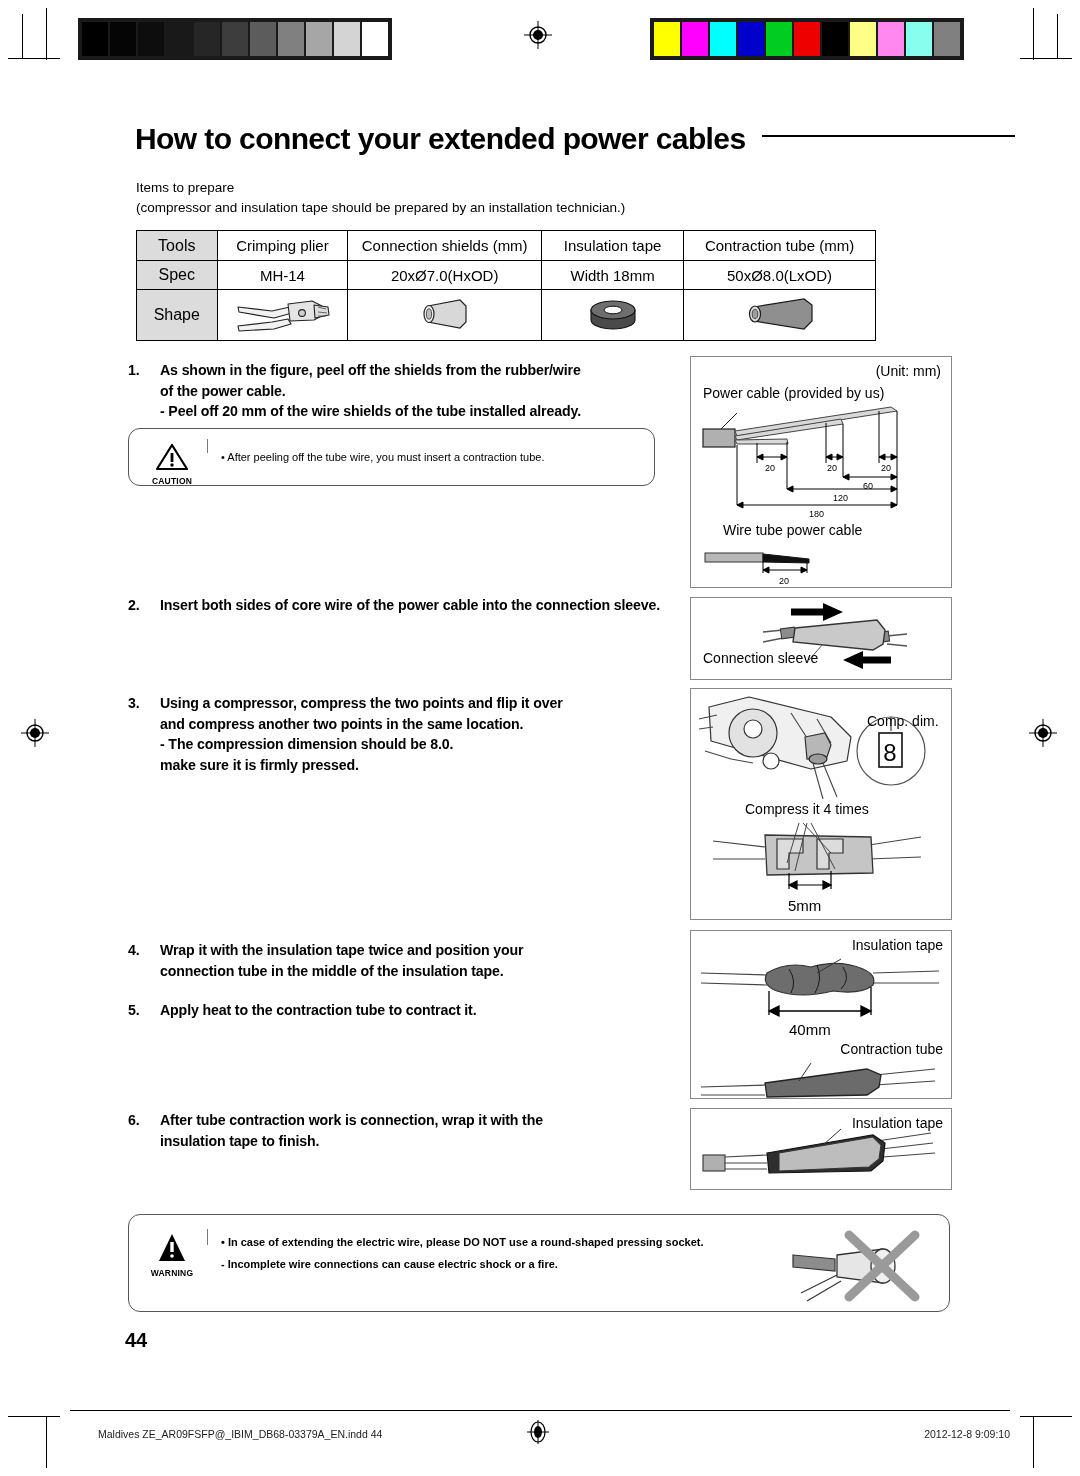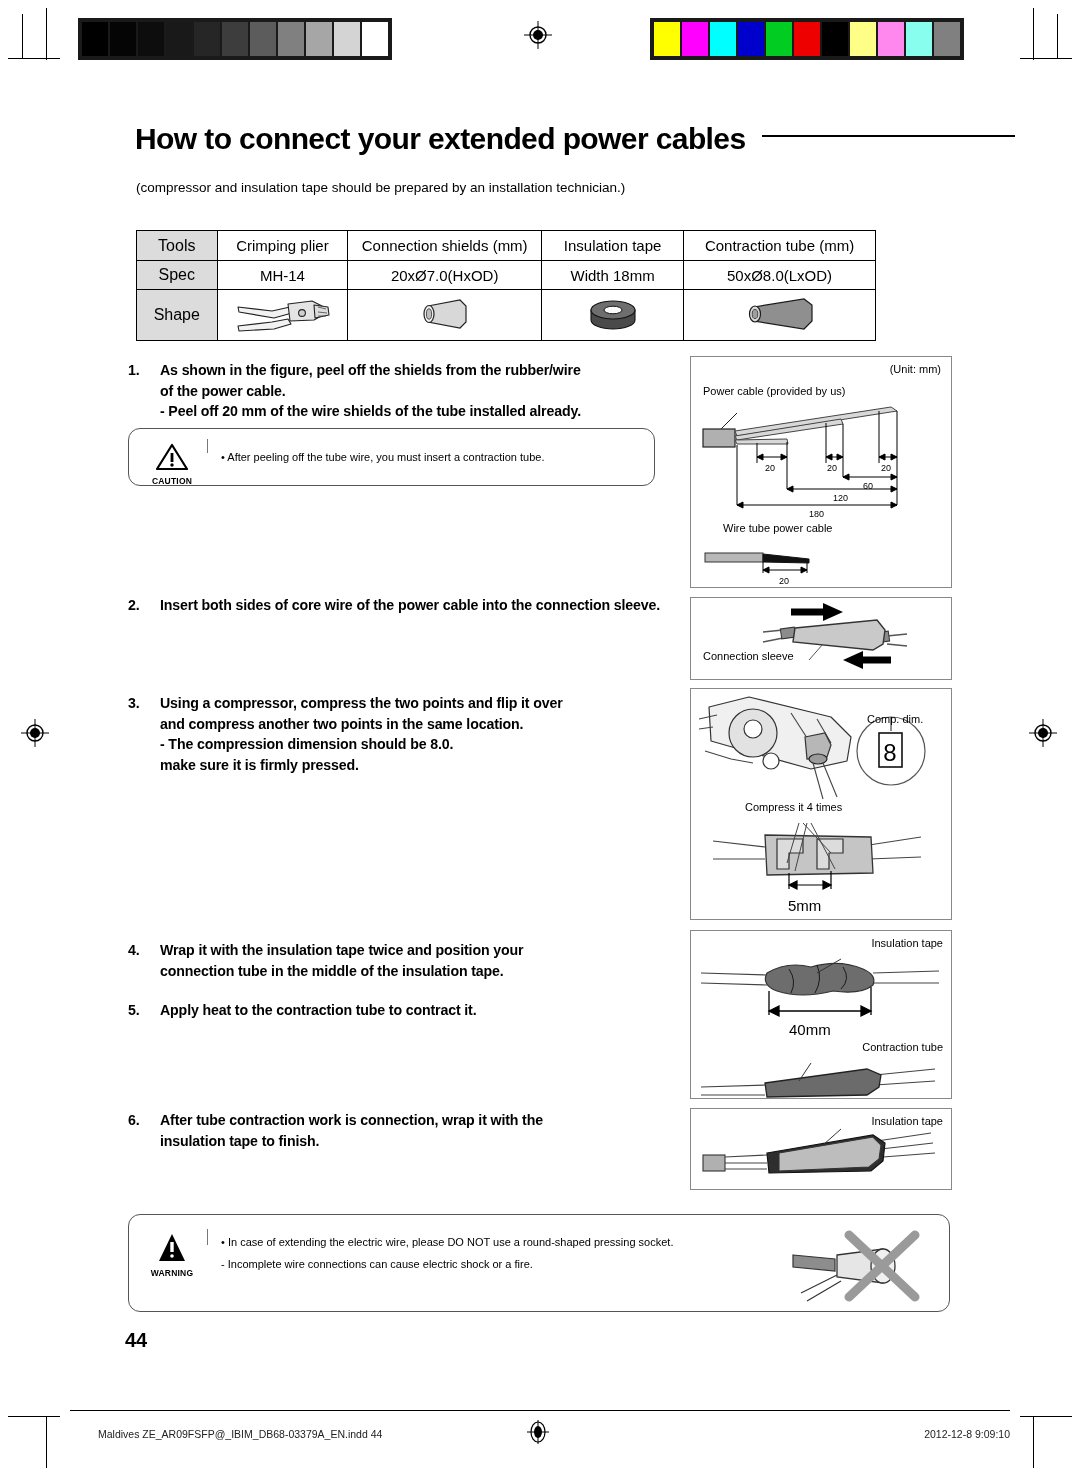--- a/index.html
+++ b/index.html
@@ -41,21 +41,21 @@
   
   .notice{position:absolute;border:1.6px solid #555;border-radius:12px;background:#fff;}
   .notice .ico{position:absolute;left:14px;top:14px;width:58px;text-align:center;}
   .notice .vrule{position:absolute;left:78px;top:10px;width:0;border-left:1.2px solid #777;}
   .notice .txt{position:absolute;}
   .notice .txt div{white-space:nowrap;font-size:11px;line-height:22px;}
   .tri-label{font-size:8.5px;font-weight:bold;letter-spacing:0.2px;margin-top:1px;}
 
   
   .panel{position:absolute;border:1.6px solid #888;background:#fff;}
-  .panel .cap{position:absolute;font-size:11px;white-space:nowrap;}
+  .panel .cap{position:absolute;font-size:14px;white-space:nowrap;}
 
   
   .pagenum{position:absolute;left:125px;top:1329px;font-size:20px;font-weight:bold;}
   .footline{position:absolute;left:70px;top:1410px;width:940px;border-top:1px solid #000;}
   .foot{position:absolute;font-size:10.5px;color:#222;white-space:nowrap;}
 </style>
 </head>
 <body>
 
 <div class="crop" style="left:46px;top:8px;width:1px;height:52px;"></div>
@@ -124,20 +124,21 @@
 </svg>
 
 <div class="page">
 
   <div class="title-row">
     <div class="title">How to connect your extended power cables</div>
     <div class="title-rule"></div>
   </div>
 
   <div class="intro">
+    <div>Items to prepare</div>
     <div>(compressor and insulation tape should be prepared by an installation technician.)</div>
   </div>
 
   <table class="spec-table">
     <tbody>
         <tr class="r1">
       <td class="hdr">Tools</td>
       <td class="c1">Crimping plier</td>
       <td class="c2">Connection shields (mm)</td>
       <td class="c3">Insulation tape</td>
@@ -260,21 +261,21 @@
   <div class="notice" style="left:58px;top:1154px;width:820px;height:96px;">
     <div class="ico" style="top:18px;">
       <svg width="28" height="30" viewBox="0 0 28 30">
         <path d="M14 1 L27 28 L1 28 Z" fill="#000"></path>
         <rect x="12.3" y="9" width="3.4" height="10" fill="#fff"></rect>
         <circle cx="14" cy="23" r="1.8" fill="#fff"></circle>
       </svg>
       <div class="tri-label">WARNING</div>
     </div>
     <div class="vrule" style="height:16px;top:14px;"></div>
-    <div class="txt" style="left:92px;top:16px;">
+    <div class="txt" style="left:92px;top:16px;font-weight:bold;">
       <div>•  In case of extending the electric wire, please DO NOT use a round-shaped pressing socket.</div>
       <div>   - Incomplete wire connections can cause electric shock or a fire.</div>
     </div>
     <svg width="150" height="78" viewBox="0 0 150 78" style="position:absolute;right:8px;top:12px;">
       <g stroke="#333" stroke-width="1.2" fill="none">
         <path d="M2 28 L44 32 L44 44 L2 40 Z" fill="#8d8d8d"></path>
         <path d="M10 66 L46 48"></path>
           <path d="M16 74 L50 54"></path>
       </g>
       <path d="M46 28 L92 22 L92 56 L46 50 Z" fill="#e6e6e6" stroke="#333" stroke-width="1.3"></path>

